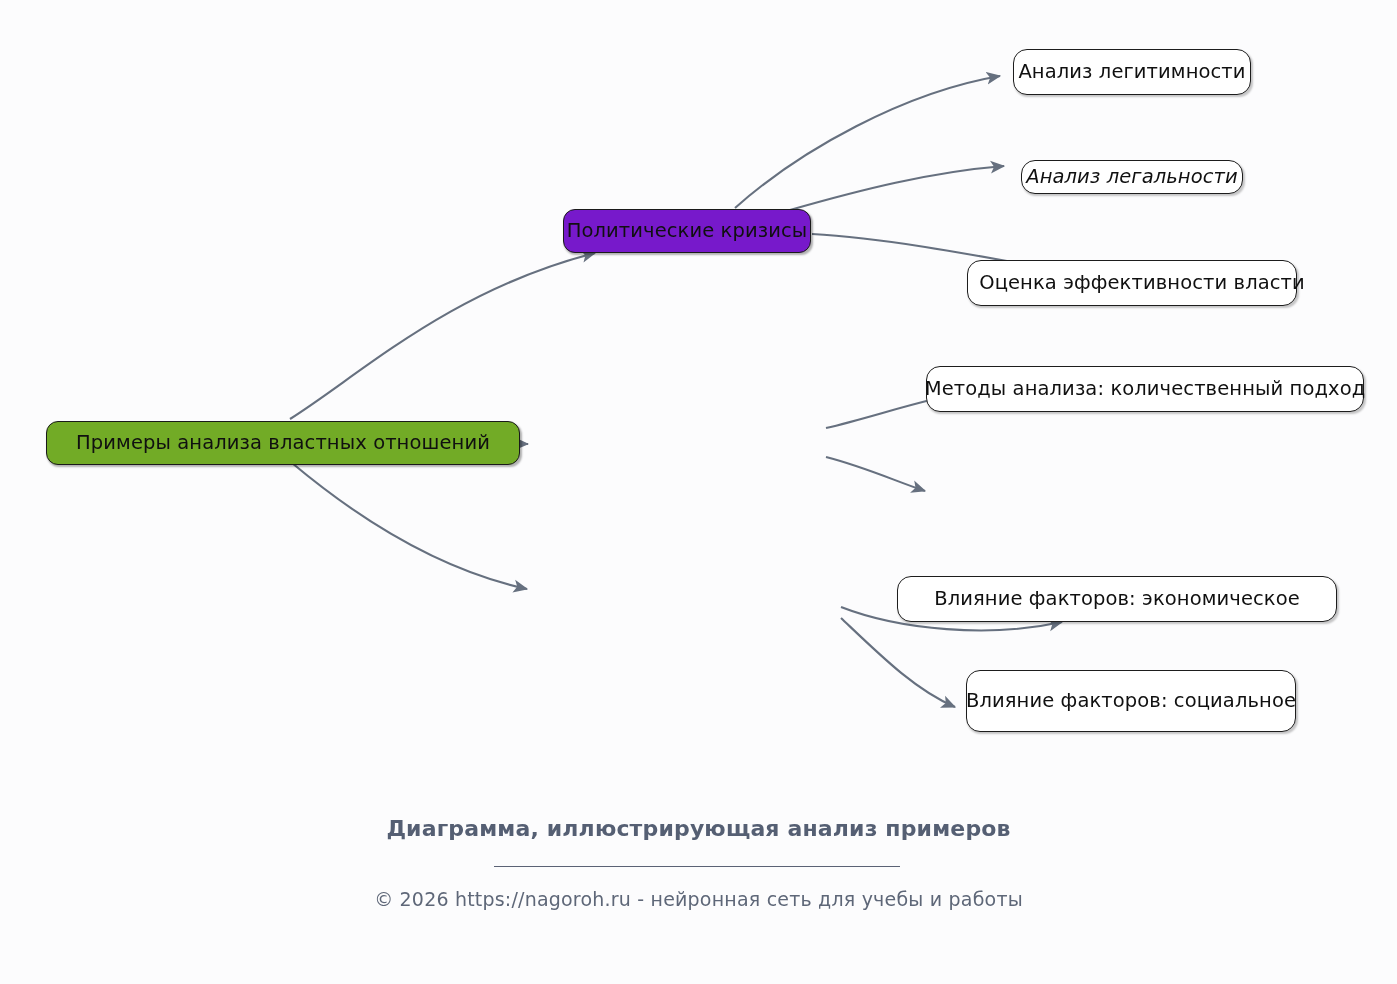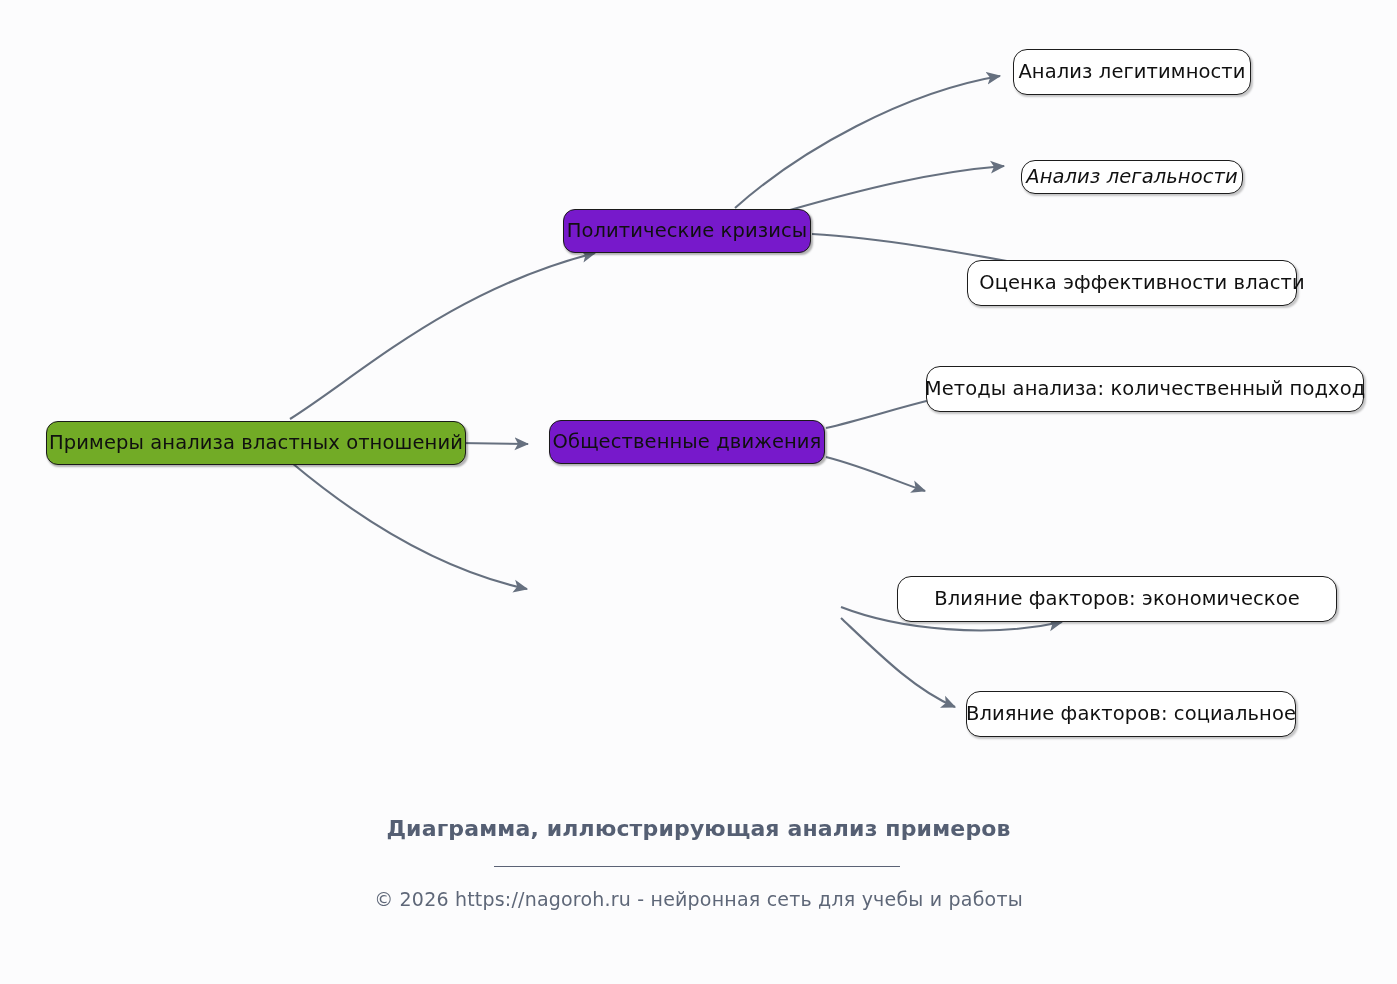--- a/index.html
+++ b/index.html
@@ -101,31 +101,28 @@
       <path d="M 812 234 C 890 238, 990 258, 1077 274"></path>
 
       <path d="M 826 428 C 870 418, 920 400, 975 390"></path>
       <path d="M 826 457 C 865 467, 895 481, 925 491"></path>
 
       <path d="M 841 607 C 900 630, 990 638, 1062 622"></path>
       <path d="M 841 618 C 880 655, 915 690, 955 707"></path>
     </g>
   </svg>
 
-  <div class="node node-root" style="left:46px; top:421px; width:420px; height:44px;">
+  <div class="node node-root" style="left:46px; top:421px; width:474px; height:44px;">
     <span>Примеры анализа властных отношений</span>
   </div>
 
   <div class="node node-branch" style="left:563px; top:209px; width:248px; height:44px;">
     <span>Политические кризисы</span>
   </div>
 
-  <div class="node node-branch" style="left:549px; top:420px; width:276px; height:44px;">
-    <span>Общественные движения</span>
-  </div>
 
 
   <div class="node node-leaf" style="left:1013px; top:49px; width:238px; height:46px;">
     <span>Анализ легитимности</span>
   </div>
 
   <div class="node node-leaf" style="left:1021px; top:160px; width:222px; height:34px;font-style:italic;">
     <span>Анализ легальности</span>
   </div>
 
@@ -135,21 +132,21 @@
 
   <div class="node node-leaf" style="left:913px; top:366px; width:438px; height:46px;margin-left:13px;">
     <span>Методы анализа: количественный подход</span>
   </div>
 
 
   <div class="node node-leaf" style="left:897px; top:576px; width:440px; height:46px;">
     <span>Влияние факторов: экономическое</span>
   </div>
 
-  <div class="node node-leaf" style="left:966px; top:691px; width:330px; height:46px;">
+  <div class="node node-leaf" style="left:966px; top:670px; width:330px; height:62px;">
     <span>Влияние факторов: социальное</span>
   </div>
 
   <div class="caption" style="top:814px;">
     <span>Диаграмма, иллюстрирующая анализ примеров</span>
   </div>
 
   <div class="divider" style="left:494px; top:866px; width:406px;"></div>
 
   <div class="footer" style="top:888px;">

